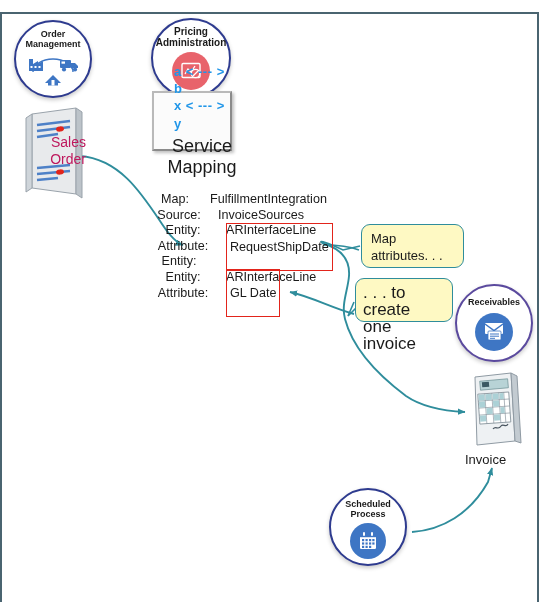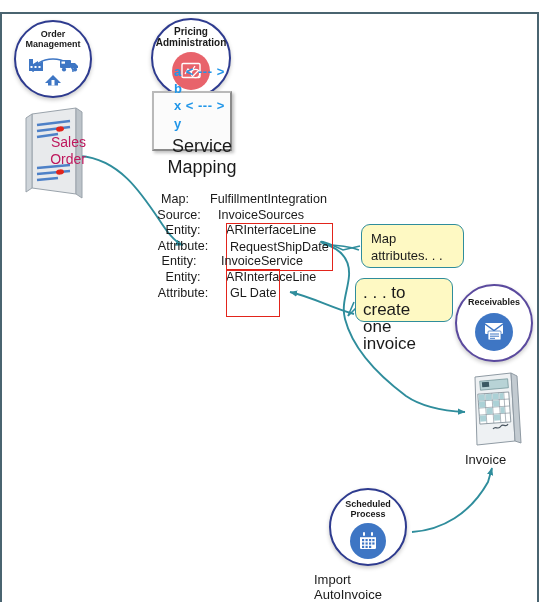--- a/index.html
+++ b/index.html
@@ -174,21 +174,20 @@
     <div class="maprow">
       <span class="mapkey" style="width:78px;">Entity:</span>
       <span class="mapval">ARInterfaceLine</span>
     </div>
     <div class="maprow">
       <span class="mapkey" style="width:78px;">Attribute:</span>
       <span class="mapval boxed">RequestShipDate</span>
     </div>
     <div class="maprow">
       <span class="mapkey" style="width:70px;">Entity:</span>
-      <span class="mapval" style="padding-left:3px;">InvoiceService</span>
     </div>
     <div class="maprow">
       <span class="mapkey" style="width:78px;">Entity:</span>
       <span class="mapval">ARInterfaceLine</span>
     </div>
     <div class="maprow">
       <span class="mapkey" style="width:78px;">Attribute:</span>
       <span class="mapval boxed">GL Date</span>
     </div>
   </div>
@@ -275,18 +274,14 @@
           <rect x="12" y="12.4" width="2.2" height="2.2"></rect>
             <rect x="15.3" y="12.4" width="2.2" height="2.2"></rect>
           <rect x="5" y="15.8" width="2.2" height="2.2"></rect>
             <rect x="8.5" y="15.8" width="2.2" height="2.2"></rect>
           <rect x="12" y="15.8" width="2.2" height="2.2"></rect>
         </g>
       </svg>
     </div>
   </div>
 
-  <div class="node doclabel" style="left:312px;top:558px;width:108px;">
-    <span>Import</span><br>
-    <span>AutoInvoice</span>
-  </div>
 
 </div>
 
 </body></html>

